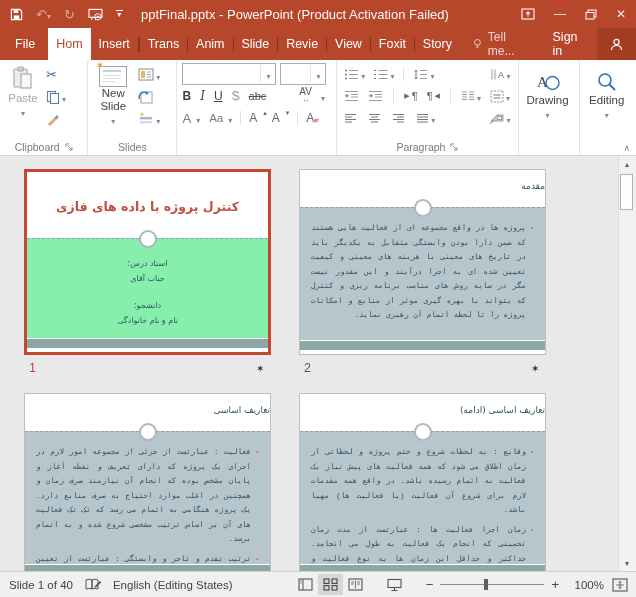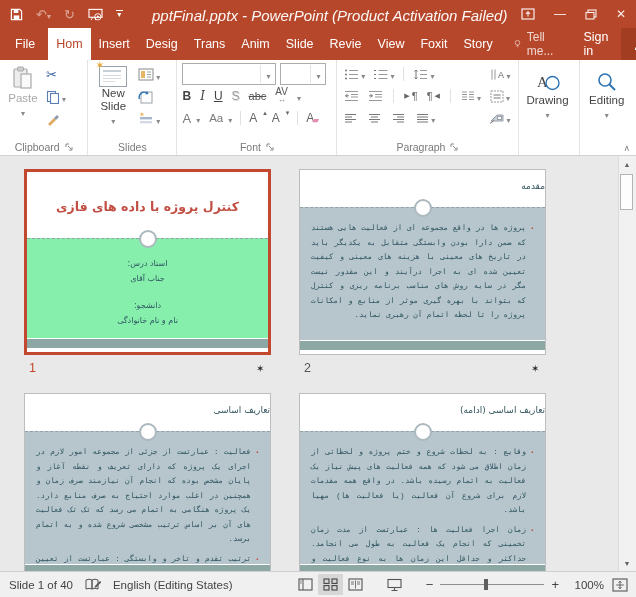--- a/index.html
+++ b/index.html
@@ -6,21 +6,21 @@
   body{width:636px;height:597px;overflow:hidden;background:#fff;
        font-family:"Liberation Sans",sans-serif;-webkit-font-smoothing:antialiased;}
   .app{position:relative;width:636px;height:597px;background:#fff;}
 
   
   .titlebar{position:absolute;top:0;left:0;right:0;height:28px;background:#B7472A;color:#fff;}
   .qat{position:absolute;left:10px;top:0;height:28px;display:flex;align-items:center;gap:13px;}
   .qat .dis{opacity:.5;}
   .qat span{font-size:13px;line-height:1;}
   .qat .mini{font-size:8px;}
-  .tb-title{position:absolute;left:152px;top:7px;font-size:15px;color:rgba(255,255,255,.96);white-space:nowrap;font-style:italic;}
+  .tb-title{position:absolute;left:141px;top:7px;font-size:13px;color:rgba(255,255,255,.96);white-space:nowrap;}
   .winctl{position:absolute;right:10px;top:0;height:28px;display:flex;align-items:center;gap:19px;color:rgba(255,255,255,.9);}
   .winctl span{font-size:12px;line-height:1;}
 
   
   .tabrow{position:absolute;top:28px;left:0;right:0;height:32px;background:#B7472A;display:flex;align-items:stretch;color:#fff;font-size:12.5px;}
   .tab{display:flex;align-items:center;padding:0 8px;cursor:default;}
   .tab-file{padding:0 13px;margin-left:2px;}
   .tab.active{background:#fff;color:#B7472A;}
   .tsep{width:1px;height:15px;background:rgba(0,0,0,.28);align-self:center;}
   .tr-right{margin-left:auto;display:flex;align-items:stretch;}
@@ -43,21 +43,21 @@
   .vsep{width:1px;background:#E0E0E0;margin:2px 3px;}
   .frow{display:flex;align-items:center;gap:6px;height:22px;padding:0 3px;}
   .fbox{height:20px;border:1px solid #ACACAC;background:#fff;display:flex;align-items:center;justify-content:flex-end;}
   .fbox .seg{width:14px;height:18px;border-left:1px solid #E4E4E4;display:flex;align-items:center;justify-content:center;}
   .fbtn{font-size:12px;color:#444;display:inline-flex;align-items:flex-end;}
   .fb-b{font-weight:bold;}
   .fb-i{font-style:italic;font-family:"DejaVu Serif",serif;}
   .fb-u{text-decoration:underline;}
   .fb-s{color:#9a9a9a;text-shadow:1px 1px 0 #d8d8d8;}
   .fb-abc{text-decoration:line-through;font-size:11px;color:#555;}
-  .fb-av{display:inline-flex;flex-direction:column;align-items:center;font-size:10px;line-height:8px;color:#555;}
+  .fb-av{display:inline-flex;flex-direction:column;align-items:center;font-size:10px;line-height:8px;color:#555;margin-left:24px;}
   .fb-av .arr{font-size:8px;color:#777;}
   .supmark{font-size:7px;color:#666;margin-left:1px;transform:translateY(-5px);display:inline-block;}
   .pbtn{display:inline-flex;align-items:center;gap:2px;padding:0 2px;}
   .para-char{font-size:11px;color:#666;}
   .tri{font-size:7px;color:#666;}
   .collapse{position:absolute;right:6px;bottom:2px;font-size:9px;color:#8a8a8a;}
 
   
   .sorter{position:absolute;top:156px;left:0;right:0;bottom:25px;background:#E9E9E9;overflow:hidden;}
   .card{position:absolute;width:247px;height:186px;background:#fff;border:1px solid #BDBDBD;box-sizing:border-box;}
@@ -133,21 +133,20 @@
         </svg>
       <span>✕</span>
     </div>
   </div>
 
   <div class="tabrow">
     <div class="tab tab-file">File</div>
     <div class="tab active">Hom</div>
     <div class="tab">Insert</div>
       <div class="tsep"></div>
-    <div class="tab">Desig</div>
       <div class="tsep"></div>
     <div class="tab">Trans</div>
       <div class="tsep"></div>
     <div class="tab">Anim</div>
       <div class="tsep"></div>
     <div class="tab">Slide</div>
       <div class="tsep"></div>
     <div class="tab">Revie</div>
       <div class="tsep"></div>
     <div class="tab">View</div>
@@ -298,26 +297,20 @@
           <span class="fbtn" style="font-size:12px;color:#666;">
               <span>A</span>
             </span>
             <span class="supmark">▾</span>
           <span class="vsep" style="height:14px;"></span>
           <span class="fbtn" style="font-size:12px;color:#666;">
               <span>A</span>
               <span style="color:#E58BB0;font-size:9px;margin-left:-2px;">▰</span>
             </span>
         </div>
-      </div>
-      <div class="rg-label">
-        <span>Font</span>
-        <svg class="launch" width="8" height="8" viewBox="0 0 8 8">
-            <path d="M1 1 h3 M1 1 v3 M3 3 l3.4 3.4 M7 4.2 V7 H4.2" fill="none" stroke="#8a8a8a"></path>
-          </svg>
       </div>
     </div>
 
     <div class="rgroup" style="width:182px;">
       <div class="rg-body" style="flex-direction:column;">
         <div class="frow" style="gap:4px;">
           <span class="pbtn">
             <svg width="15" height="13" viewBox="0 0 15 13">
                 <circle cx="2" cy="2.5" r="1" fill="#777"></circle>
                 <circle cx="2" cy="6.5" r="1" fill="#777"></circle>

